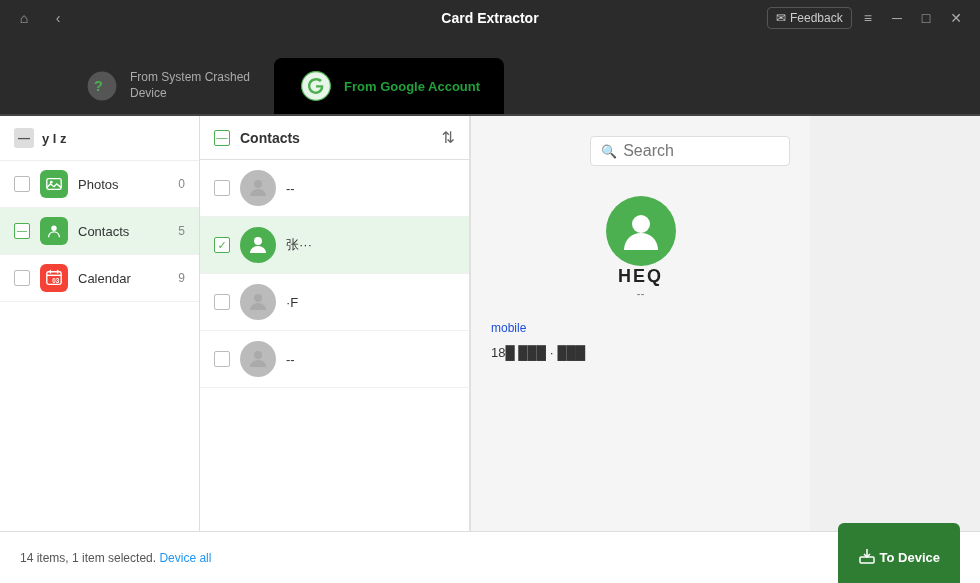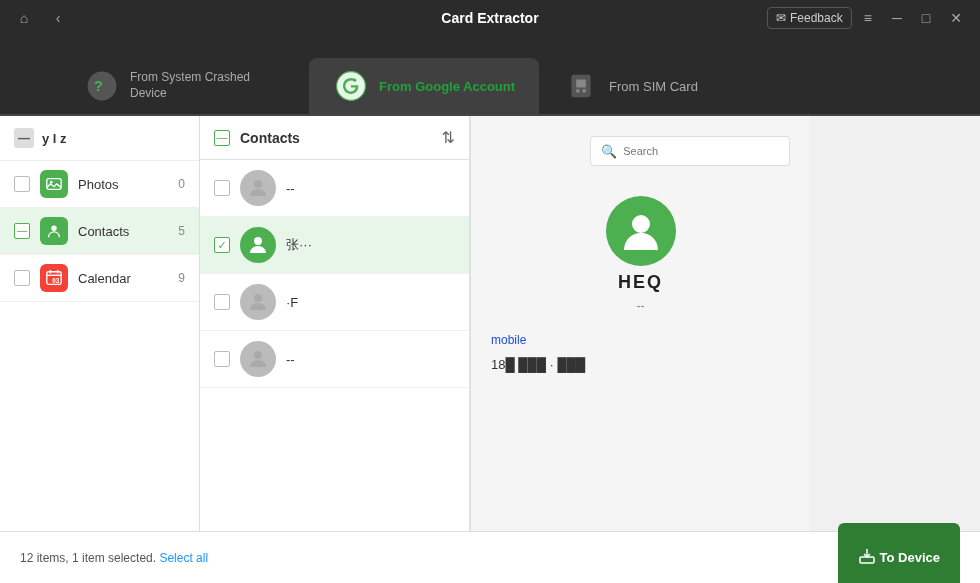--- a/index.html
+++ b/index.html
@@ -92,24 +92,23 @@
       gap: 10px;
       padding: 10px 24px;
       cursor: pointer;
       border-radius: 8px 8px 0 0;
       color: #aaa;
       font-size: 13px;
       font-weight: 500;
       min-width: 160px;
     }
     .tab.active {
-      background: #404040;
+      background: #000000;
       color: #22a03a;
       font-weight: 700;
-      margin-left: 35px;
     }
     .tab-icon {
       width: 36px;
       height: 36px;
       display: flex;
       align-items: center;
       justify-content: center;
     }
     .tab-icon svg { width: 32px; height: 32px; }
 
@@ -310,30 +309,29 @@
       display: flex;
       align-items: center;
       padding: 0 10px;
       gap: 6px;
       align-self: flex-end;
       width: 200px;
     }
     .detail-search input {
       border: none;
       outline: none;
-      font-size: 11px;
+      font-size: 16px;
       color: #555;
       flex: 1;
       background: transparent;
     }
     .detail-contact-info {
       display: flex;
       flex-direction: column;
       align-items: center;
-      gap: 6px;
       padding: 20px 0 10px;
     }
     .detail-avatar {
       width: 70px;
       height: 70px;
       border-radius: 50%;
       background: #4caf50;
       display: flex;
       align-items: center;
       justify-content: center;
@@ -436,31 +434,20 @@
   <div class="tab active">
     <div class="tab-icon">
       <svg viewBox="0 0 40 40" fill="none" xmlns="http://www.w3.org/2000/svg">
         <circle cx="20" cy="20" r="18" fill="#e8f5e9" stroke="#4caf50" stroke-width="1.5"></circle>
         <path d="M20 10 C14 10 10 14.5 10 20 C10 25.5 14.5 30 20 30 C25.5 30 30 25 29 19 L20 19 L20 22 L26 22 C25 25 22.5 27 20 27 C16 27 13 23.5 13 20 C13 16.5 16 13 20 13 C22 13 23.8 13.8 25 15 L27.5 12.5 C25.7 10.9 23 10 20 10Z" fill="#4caf50"></path>
       </svg>
     </div>
     <span style="color:#22a03a; font-weight:700;">From Google Account</span>
   </div>
 
-  <div class="tab">
-    <div class="tab-icon">
-      <svg viewBox="0 0 40 40" fill="none" xmlns="http://www.w3.org/2000/svg">
-        <rect x="8" y="6" width="24" height="28" rx="3" fill="#555"></rect>
-        <rect x="14" y="12" width="12" height="10" rx="1" fill="#888"></rect>
-        <rect x="14" y="24" width="4" height="4" rx="0.5" fill="#888"></rect>
-        <rect x="22" y="24" width="4" height="4" rx="0.5" fill="#888"></rect>
-      </svg>
-    </div>
-    <span>From SIM Card</span>
-  </div>
 </div>
 
 <div class="main">
 
   <div class="sidebar">
 
     <div class="sidebar-account">
       <div class="sidebar-account-icon">
         <span style="font-size:12px; color:#555;">—</span>
       </div>
@@ -584,23 +571,23 @@
       <div class="detail-name">HEQ</div>
       <div class="detail-subname">--</div>
     </div>
     <div class="detail-phone-label">mobile</div>
     <div class="detail-phone">18█ ███ · ███</div>
   </div>
 </div>
 
 <div class="footer">
   <div class="footer-status">
-    <span>12 items, 1 item selected.</span>
+    <span>14 items, 1 item selected.</span>
     <a href="#">
-      <span>Select all</span>
+      <span>Device all</span>
     </a>
   </div>
   <div class="footer-buttons">
     <button class="footer-btn">
       <span>
         <svg width="18" height="18" viewBox="0 0 18 18" fill="white">
           <rect x="2" y="10" width="14" height="6" rx="1" fill="none" stroke="white" stroke-width="1.5"></rect>
           <line x1="9" y1="2" x2="9" y2="9" stroke="white" stroke-width="1.5"></line>
           <polyline points="6,7 9,10 12,7" stroke="white" stroke-width="1.5" fill="none"></polyline>
         </svg>

